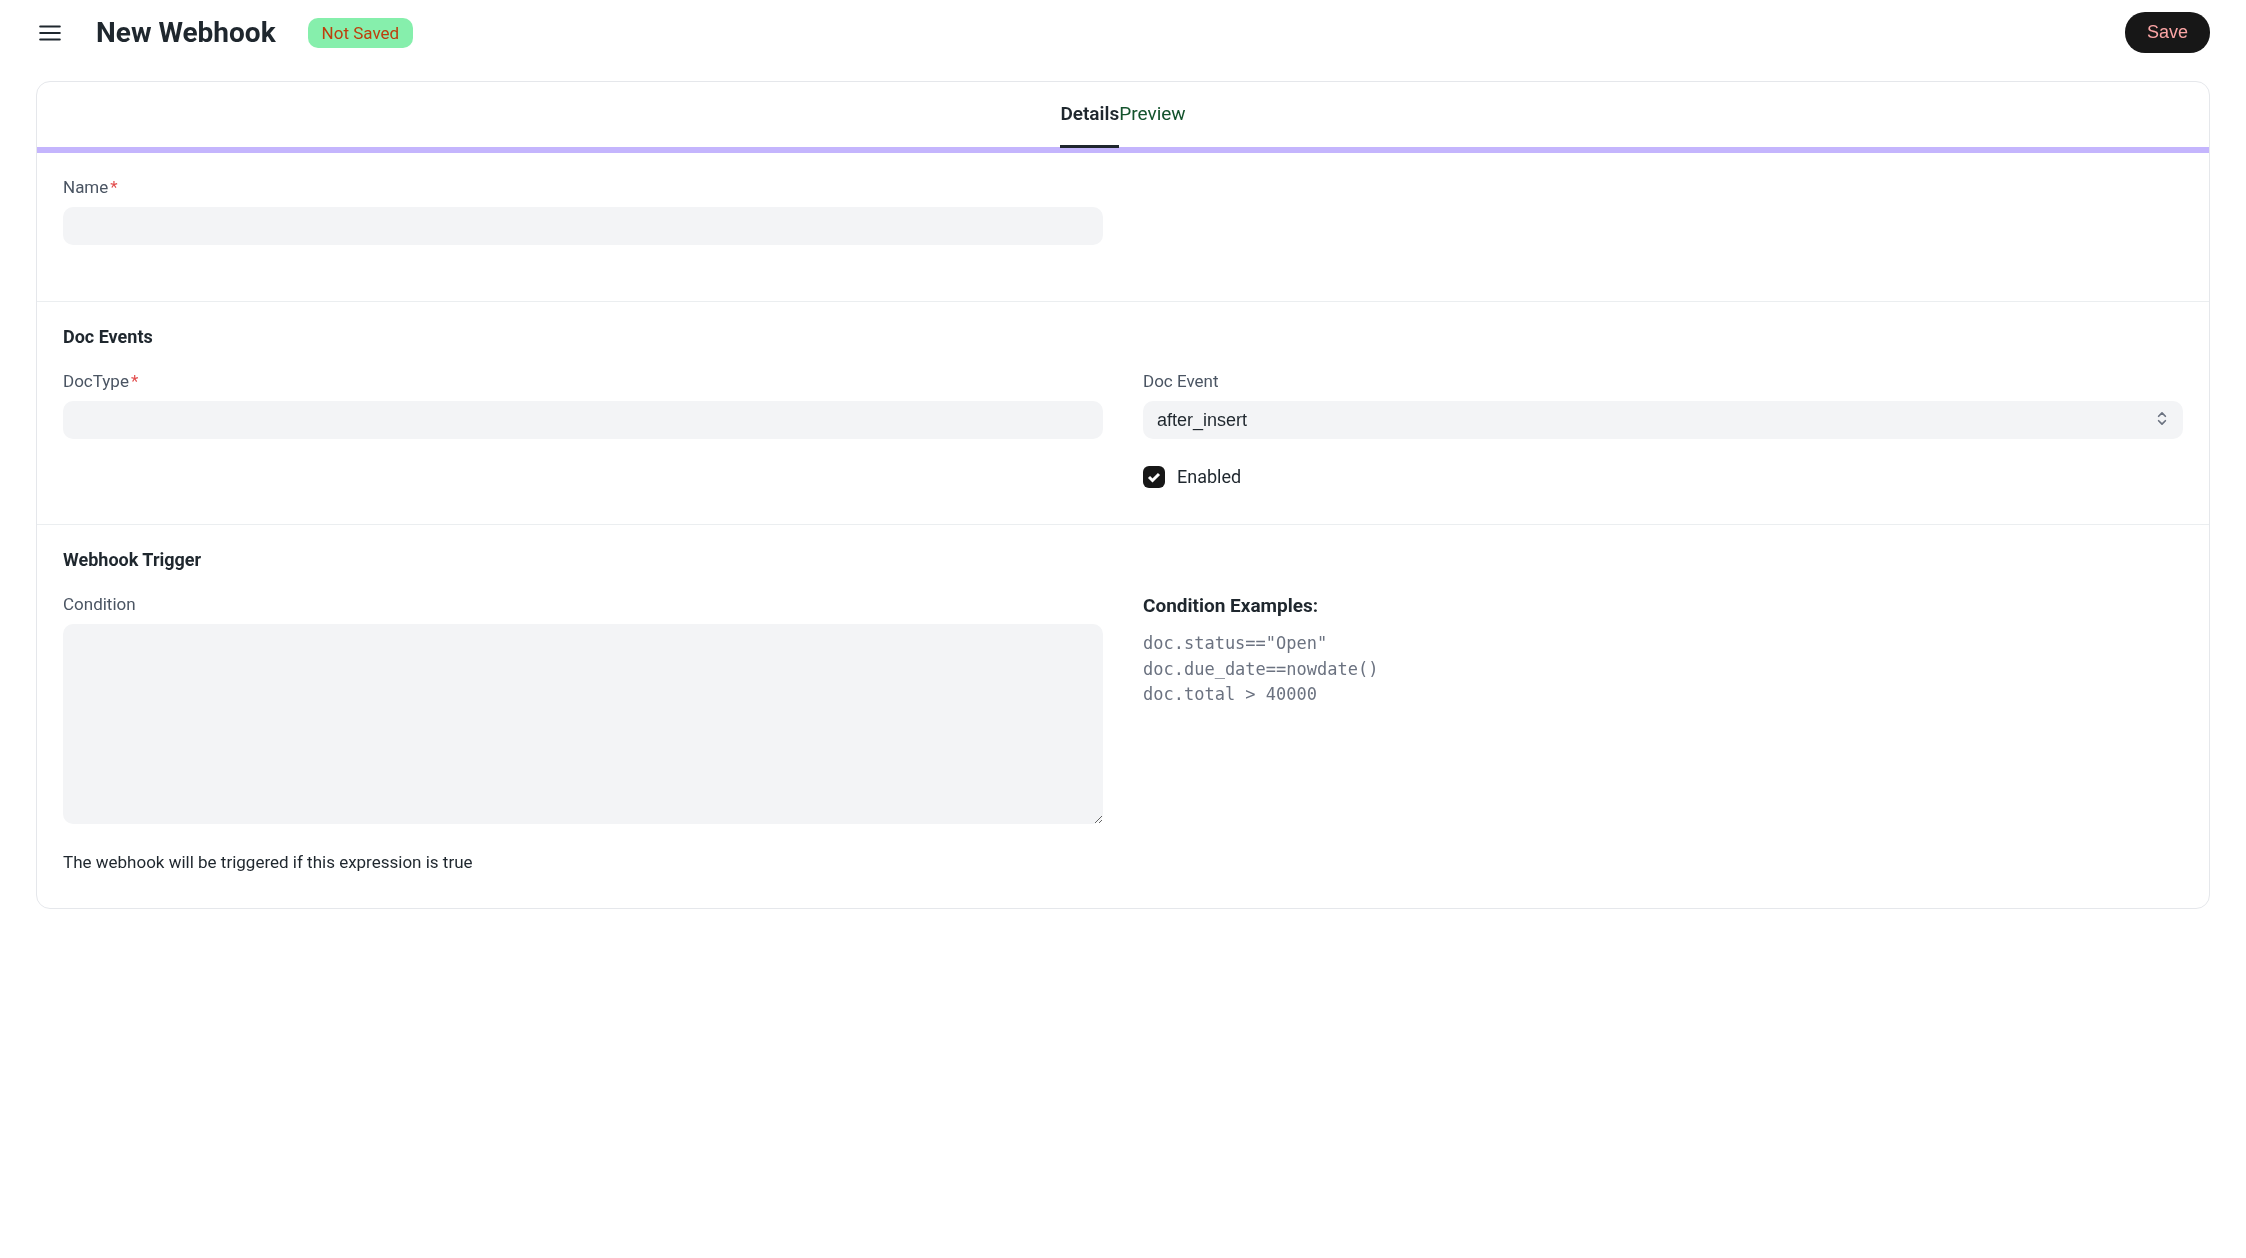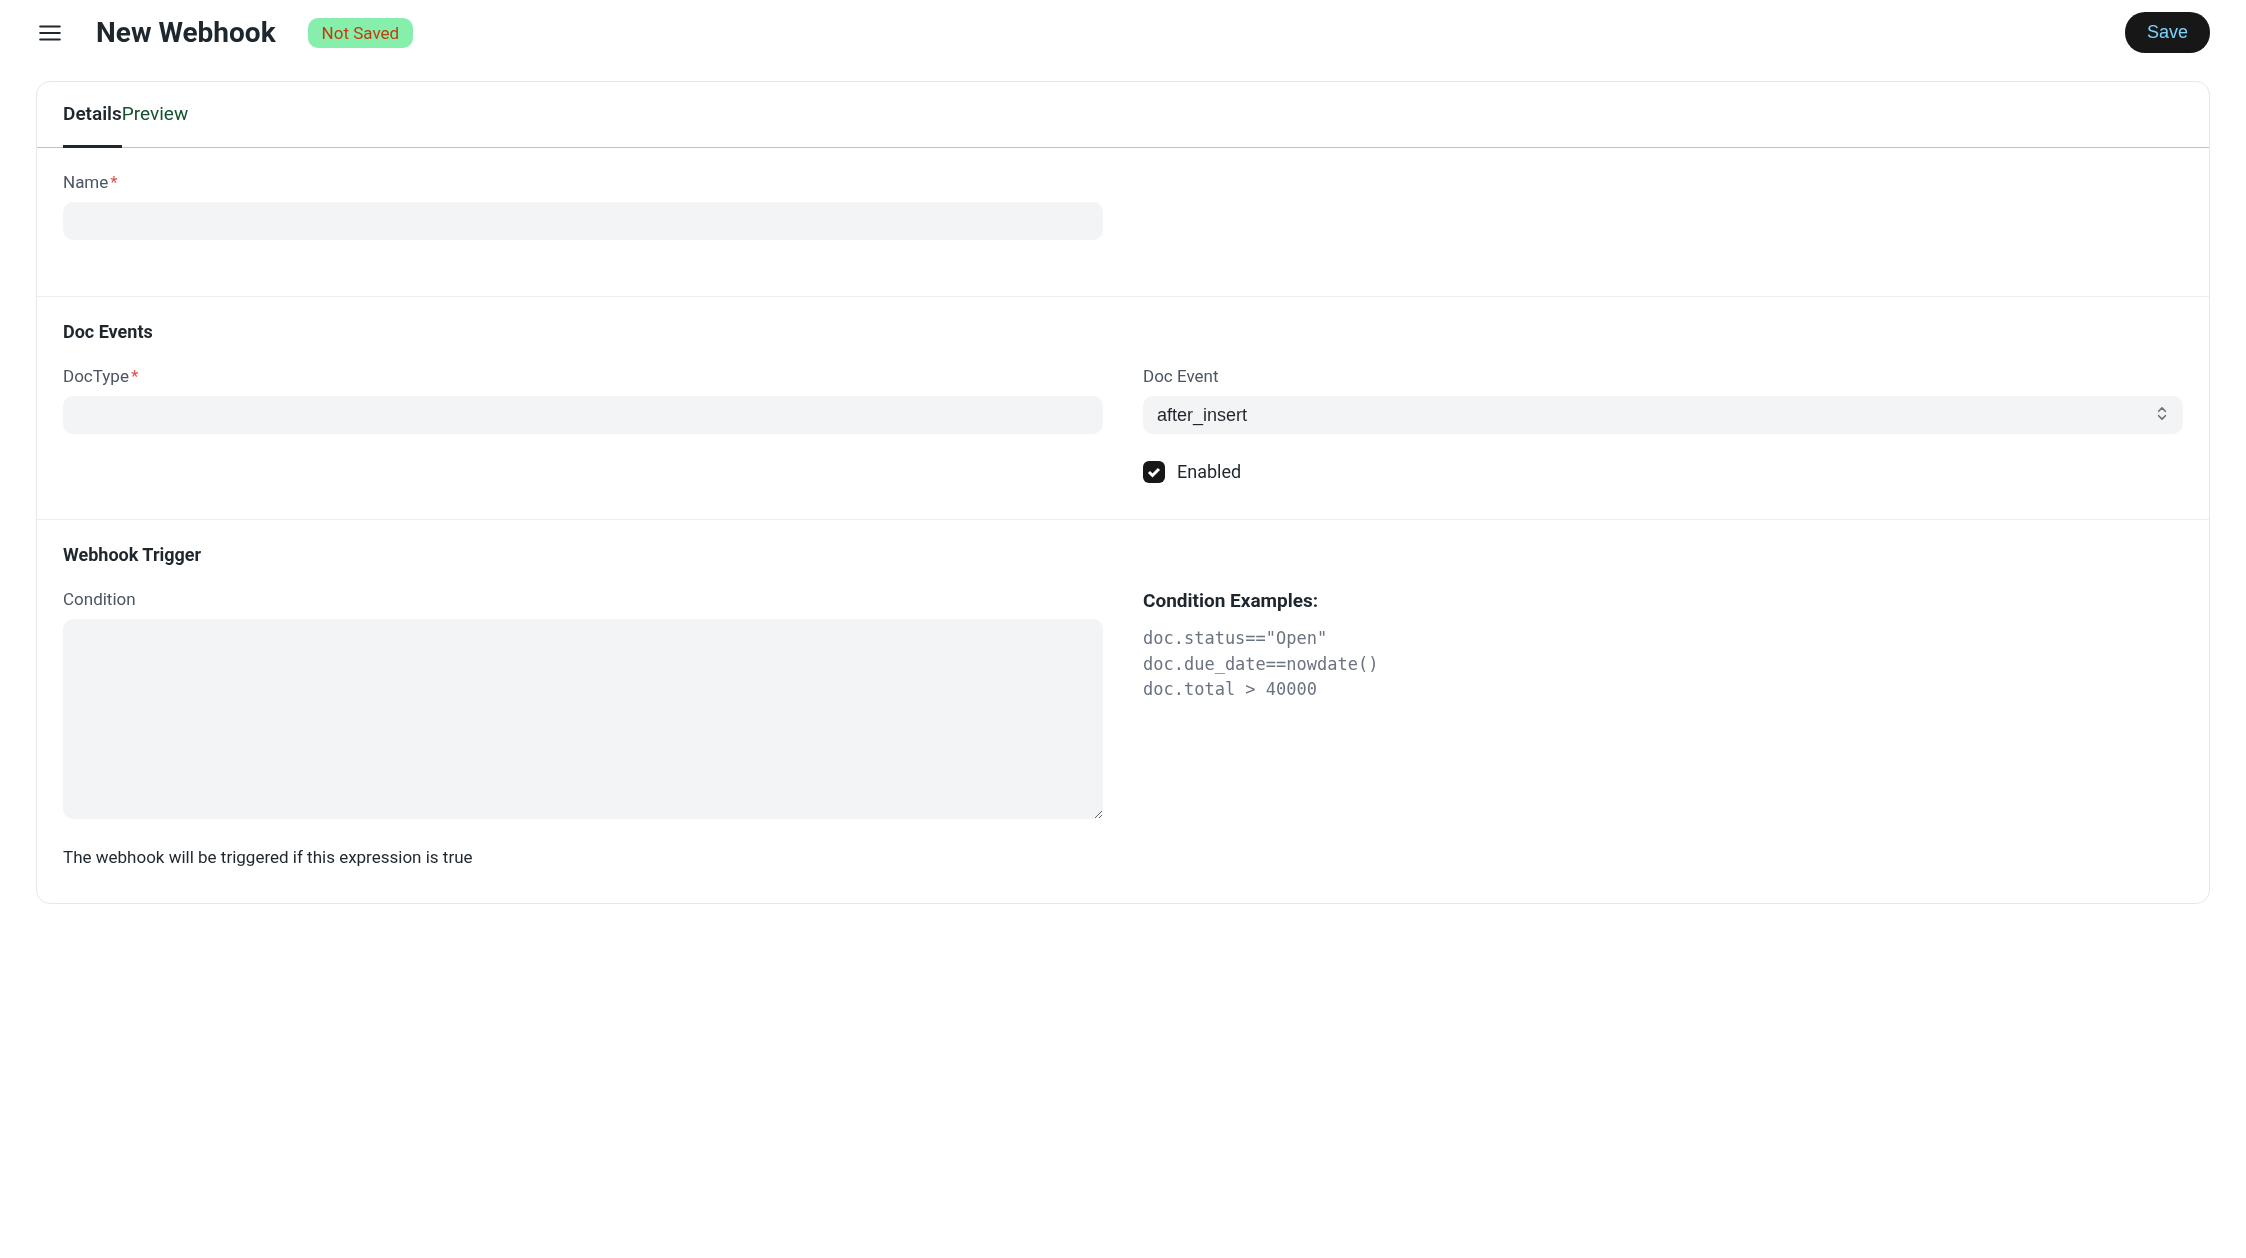--- a/index.html
+++ b/index.html
@@ -45,38 +45,39 @@
   padding: 5px 14px;
   border-radius: 10px;
   font-size: 17px;
   font-weight: 450;
 }
 .header-spacer {
   flex: 1;
 }
 .save-button {
   background: #171717;
-  color: #7dd3fc;
+  color: #fca5a5;
   border: none;
   padding: 10px 22px;
   border-radius: 20px;
   font-size: 18px;
   font-weight: 500;
   cursor: pointer;
 }
 .main-card {
   margin: 16px 36px 0 36px;
   border: 1px solid #e5e7eb;
   border-radius: 14px;
   overflow: hidden;
 }
 .tabs {
   display: flex;
   padding: 0 26px;
-  border-bottom: 1px solid #c4b5fd;
+  border-bottom: 6px solid #c4b5fd;
+  justify-content: center;
 }
 .tab {
   padding: 20px 0;
   font-size: 19px;
   color: #14532d;
   cursor: pointer;
   border-bottom: 3px solid transparent;
   margin-bottom: -1px;
 }
 .tab.active {

